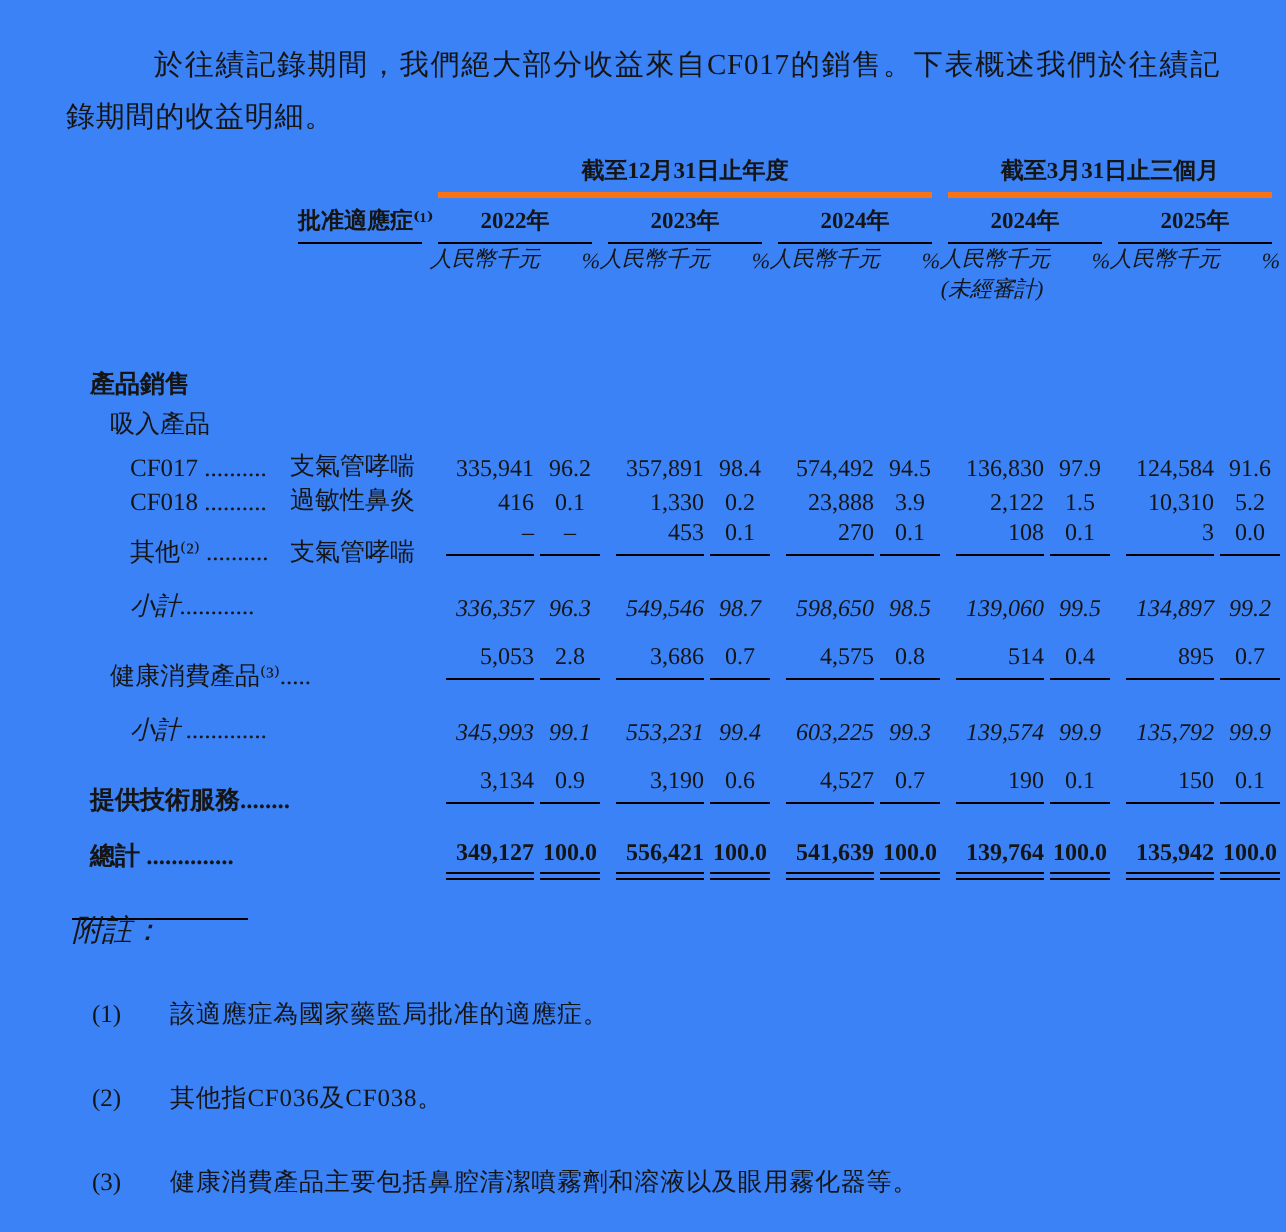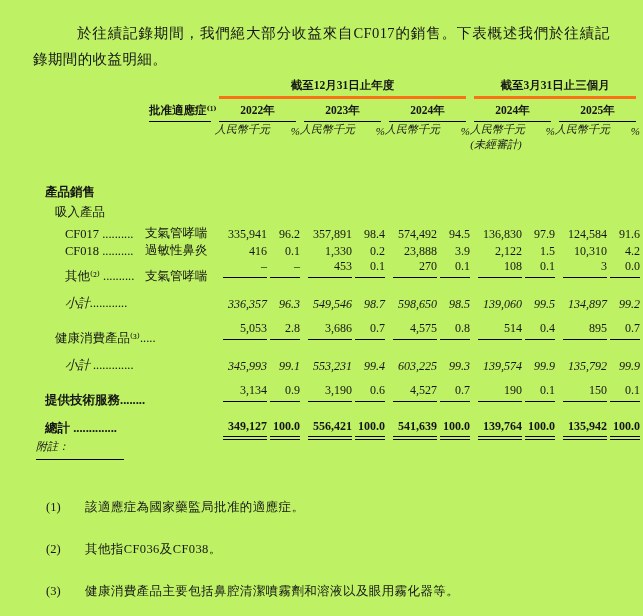--- a/index.html
+++ b/index.html
@@ -2,21 +2,21 @@
 <html><head>
 <meta charset="utf-8">
 <style>
   html,body { margin:0; padding:0; background:#ffffff; }
   body {
     width:643px; height:616px;
     color:#151515;
     font-family:"Liberation Serif","DejaVu Serif",serif;
     position:relative; overflow:hidden;
   }
-  .page { position:absolute; inset:0; background:#bef264; }
+  .page { position:absolute; inset:0; background:#3b82f6; }
 
   
   .intro {
     position:absolute; left:33px; right:33px; top:5px;
     font-size:14.5px; line-height:26px;
     text-align:justify; text-indent:44px;
     letter-spacing:0.4px;
   }
 
   
@@ -46,21 +46,21 @@
 
   
   td.lbl { font-size:12.5px; white-space:nowrap; text-align:left; padding:4px 0 5px 0; }
   .l0 { padding-left:0 !important; }
   .l1 { padding-left:10px !important; }
   .l2 { padding-left:20px !important; }
   td.amt { text-align:right; font-size:12px; padding:4px 6px 5px 0; }
   td.pct { text-align:right; font-size:12px; padding:4px 2px 5px 0; }
   .num { display:inline-block; text-align:right; white-space:nowrap; }
   td.amt .num { min-width:44px; }
-  td.pct .num { min-width:30px; }
+  td.pct .num { min-width:30px;text-align:center; }
 
   tr.section td.lbl { font-weight:bold; padding-top:32px; padding-bottom:3px; }
   tr.sub1 td.lbl { padding-bottom:4px; }
   tr.subtotal td { font-style:italic; }
   tr.subtotal td.lbl, tr.subtotal td.amt, tr.subtotal td.pct { padding-top:10px; }
   tr.hcp td.amt, tr.hcp td.pct, tr.hcp td.lbl { padding-top:9px; }
   tr.service td.lbl { font-weight:bold; }
   tr.service td.amt, tr.service td.pct, tr.service td.lbl { padding-top:9px; }
   tr.total td { font-weight:bold; }
   tr.total td.lbl, tr.total td.amt, tr.total td.pct { padding-top:10px; padding-bottom:10px; }
@@ -69,21 +69,21 @@
   tr.ruled .num { border-bottom:1px solid #000; padding-bottom:3px; }
 
   tr.total .num { border-bottom:1px solid #000; padding-bottom:2px; position:relative; }
   tr.total .num::after {
     content:""; position:absolute; left:0; right:0; bottom:-4px;
     border-bottom:1px solid #000;
   }
 
   
   .notes-rule { position:absolute; left:36px; top:459px; width:88px; border-top:1px solid #000; }
-  .notes-title { position:absolute; left:36px; top:439px; font-style:italic; font-size:11px; }
+  .notes-title { position:absolute; left:36px; top:456px; font-style:italic; font-size:15px; }
   .notes { position:absolute; left:46px; right:30px; top:500px; }
   .note { display:flex; margin-bottom:27px; font-size:12.5px; line-height:15px; }
   .note-num { width:39px; flex:none; }
   .note-text { flex:1; letter-spacing:0.4px; }
 </style>
 </head>
 <body>
 
 <div class="page">
 
@@ -188,21 +188,21 @@
       <td class="lbl">過敏性鼻炎</td>
       <td class="amt"><span class="num">416</span></td>
       <td class="pct"><span class="num">0.1</span></td>
       <td class="amt"><span class="num">1,330</span></td>
       <td class="pct"><span class="num">0.2</span></td>
       <td class="amt"><span class="num">23,888</span></td>
       <td class="pct"><span class="num">3.9</span></td>
       <td class="amt"><span class="num">2,122</span></td>
       <td class="pct"><span class="num">1.5</span></td>
       <td class="amt"><span class="num">10,310</span></td>
-      <td class="pct"><span class="num">4.2</span></td>
+      <td class="pct"><span class="num">5.2</span></td>
     </tr>
 
     <tr class="item ruled">
       <td class="lbl l2">其他⁽²⁾ ..........</td>
       <td class="lbl">支氣管哮喘</td>
       <td class="amt"><span class="num">–</span></td>
       <td class="pct"><span class="num">–</span></td>
       <td class="amt"><span class="num">453</span></td>
       <td class="pct"><span class="num">0.1</span></td>
       <td class="amt"><span class="num">270</span></td>

